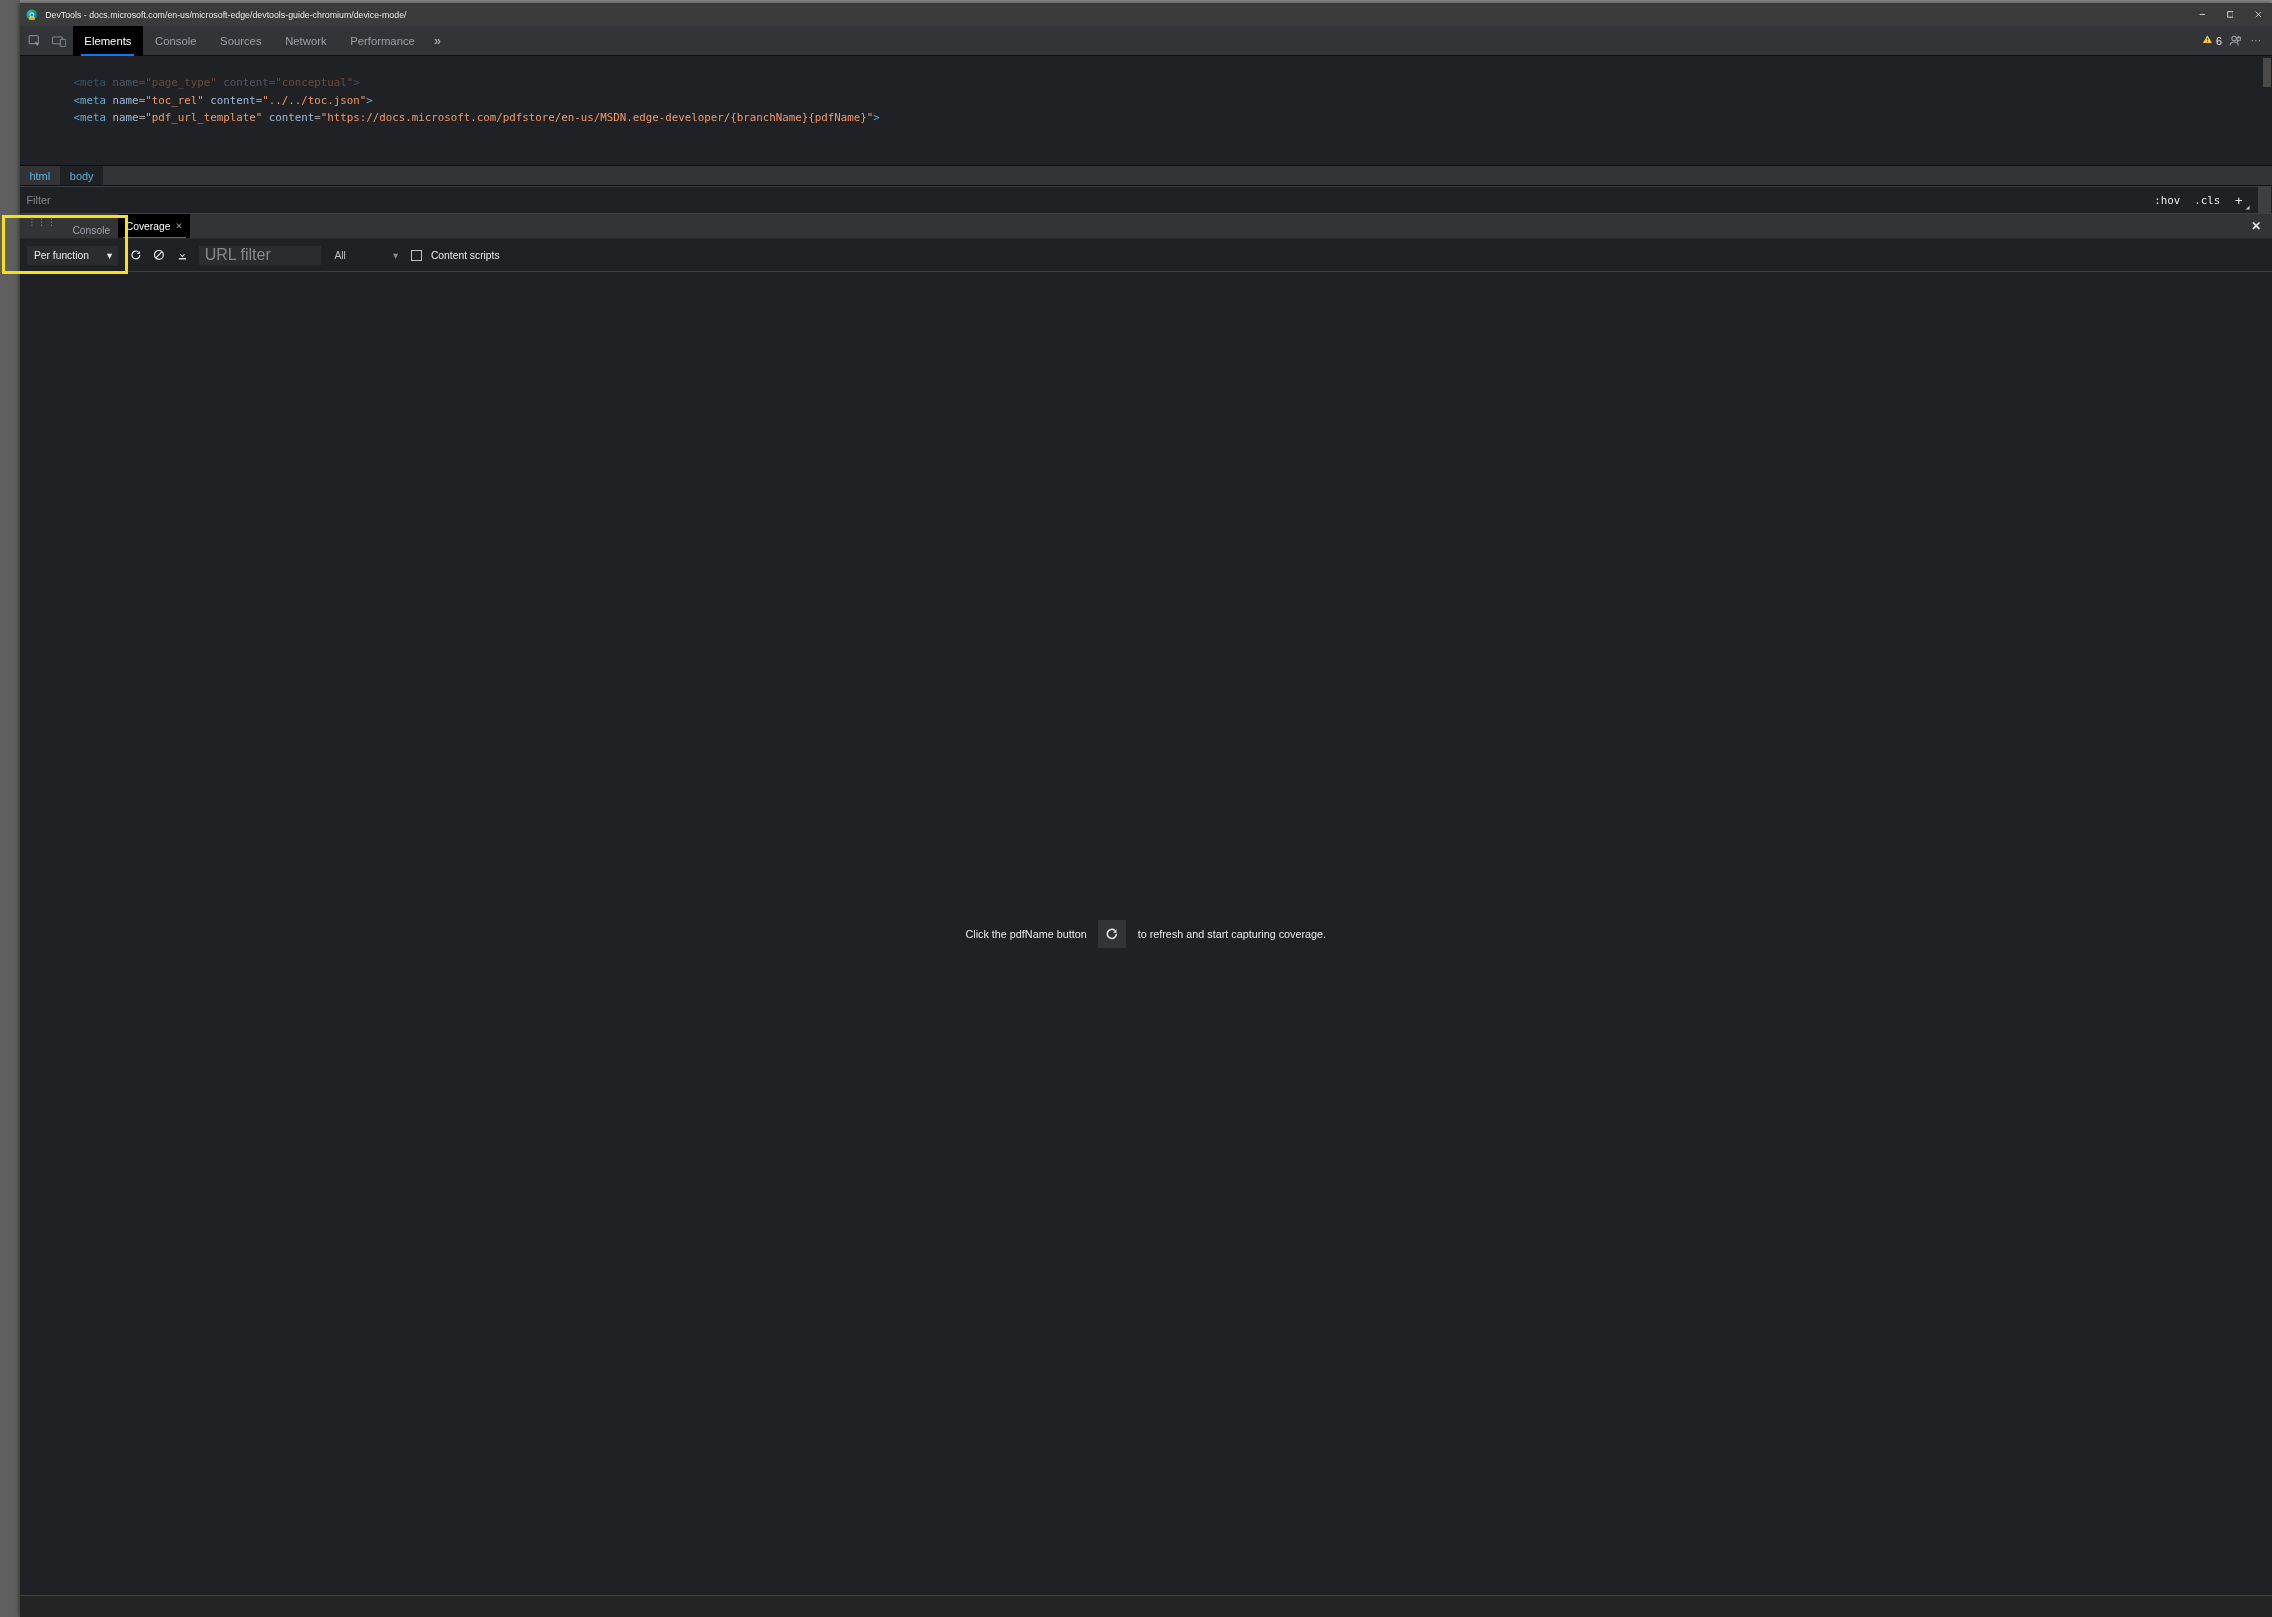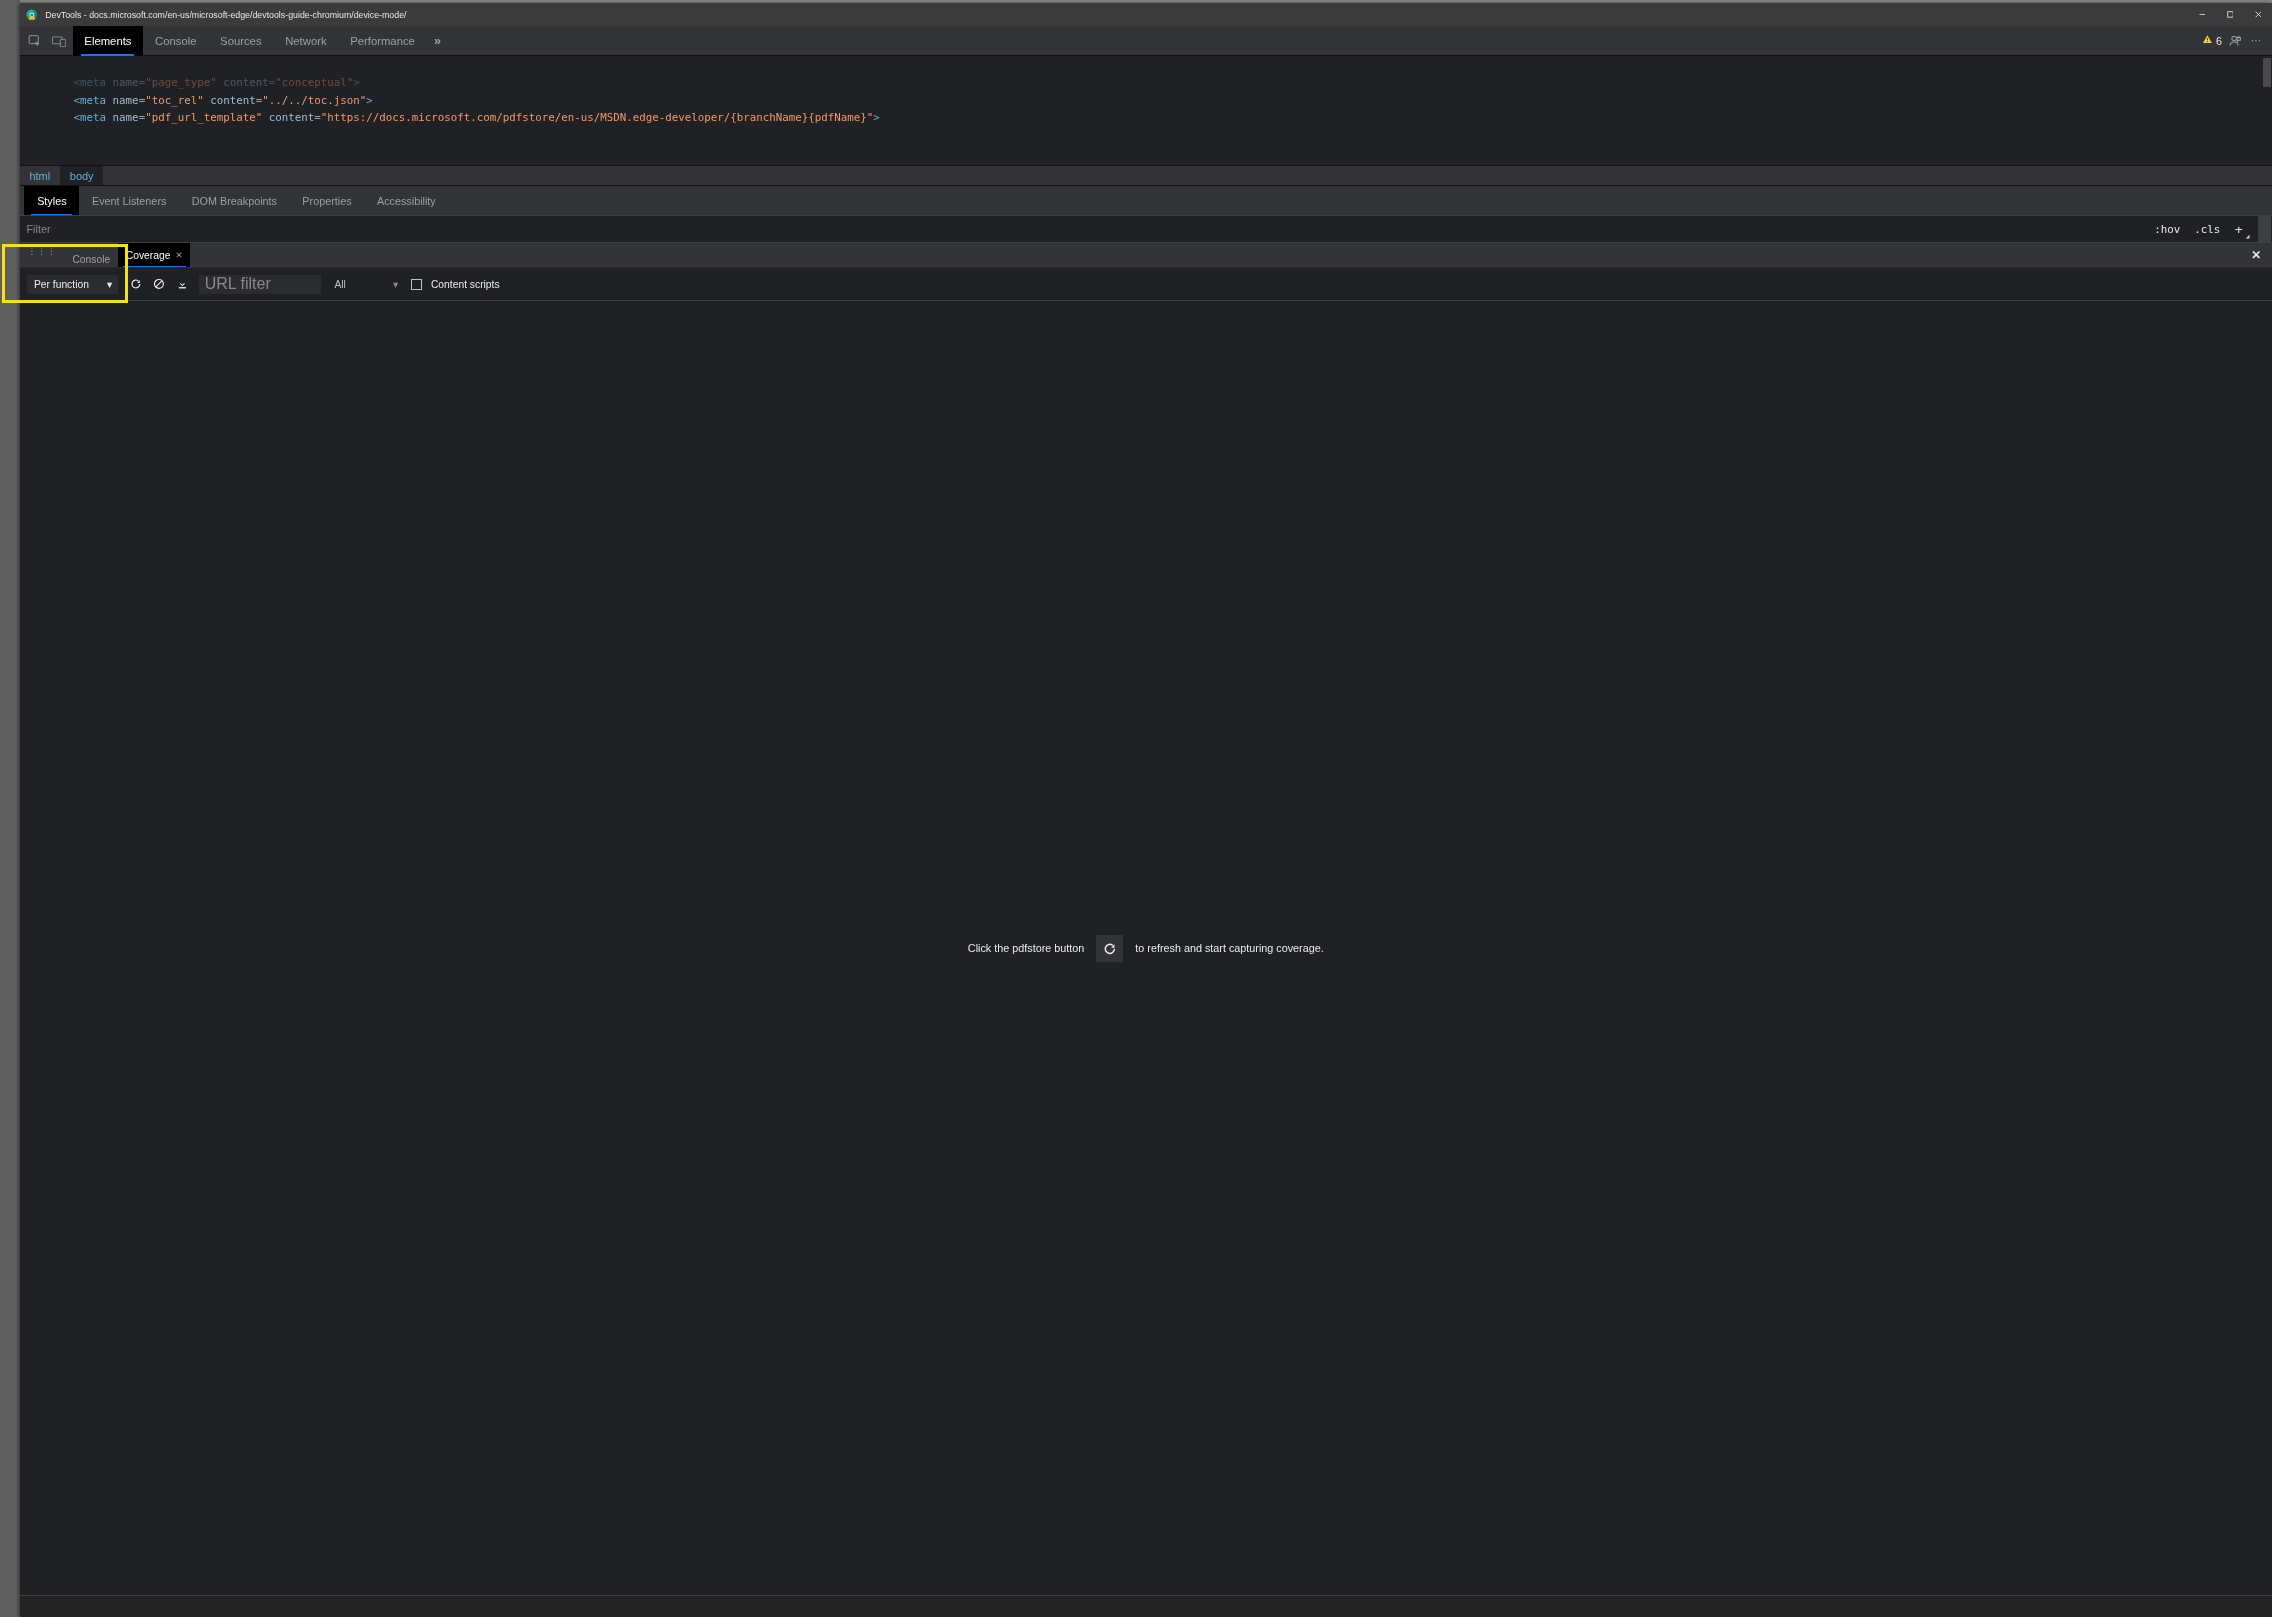--- a/index.html
+++ b/index.html
@@ -338,27 +338,20 @@
 <span class="m-tag">&lt;meta </span><span class="m-attr">name</span>=<span class="m-str">"toc_rel"</span> <span class="m-attr">content</span>=<span class="m-str">"../../toc.json"</span><span class="m-tag">&gt;</span>
 <span class="m-tag">&lt;meta </span><span class="m-attr">name</span>=<span class="m-str">"pdf_url_template"</span> <span class="m-attr">content</span>=<span class="m-str">"https://docs.microsoft.com/pdfstore/en-us/MSDN.edge-developer/{branchName}{pdfName}"</span><span class="m-tag">&gt;</span>
     <div class="scroll-thumb"></div>
   </div>
 
   <div class="crumbs">
     <div class="crumb">html</div>
     <div class="crumb active">body</div>
   </div>
 
-  <div class="subtabs">
-    <div class="stab active">Styles</div>
-    <div class="stab">Event Listeners</div>
-    <div class="stab">DOM Breakpoints</div>
-    <div class="stab">Properties</div>
-    <div class="stab">Accessibility</div>
-  </div>
 
   <div class="filter-row">
     <input class="styles-filter" placeholder="Filter" style="">
     <div class="gap"></div>
     <span class="lbl">:hov</span>
     <span class="lbl">.cls</span>
     <span class="plus">+</span>
     <span style="font-size:4.9px;color:#ccc;transform:translate(-4.9px,6.9px)">◢</span>
     <div class="color-box"></div>
   </div>
@@ -405,21 +398,21 @@
     <input class="urlf" placeholder="URL filter" style="">
     <div class="all-sel">
       <span>All</span>
       <span style="color:#888">▾</span>
     </div>
     <div class="checkbox"></div>
     <span class="cs-label">Content scripts</span>
   </div>
 
   <div class="cov-body">
-    <span>Click the pdfstore button</span>
+    <span>Click the pdfName button</span>
     <div class="refresh-btn">
       <svg width="13.7" height="13.7" viewBox="0 0 24 24" fill="none" stroke="#e8eaed" stroke-width="2.6">
         <path d="M20 12a8 8 0 1 1-3-6.2"></path>
           <path d="M20 4v6h-6" fill="#e8eaed" stroke="none"></path>
       </svg>
     </div>
     <span>to refresh and start capturing coverage.</span>
   </div>
 
   <div class="footer"></div>

